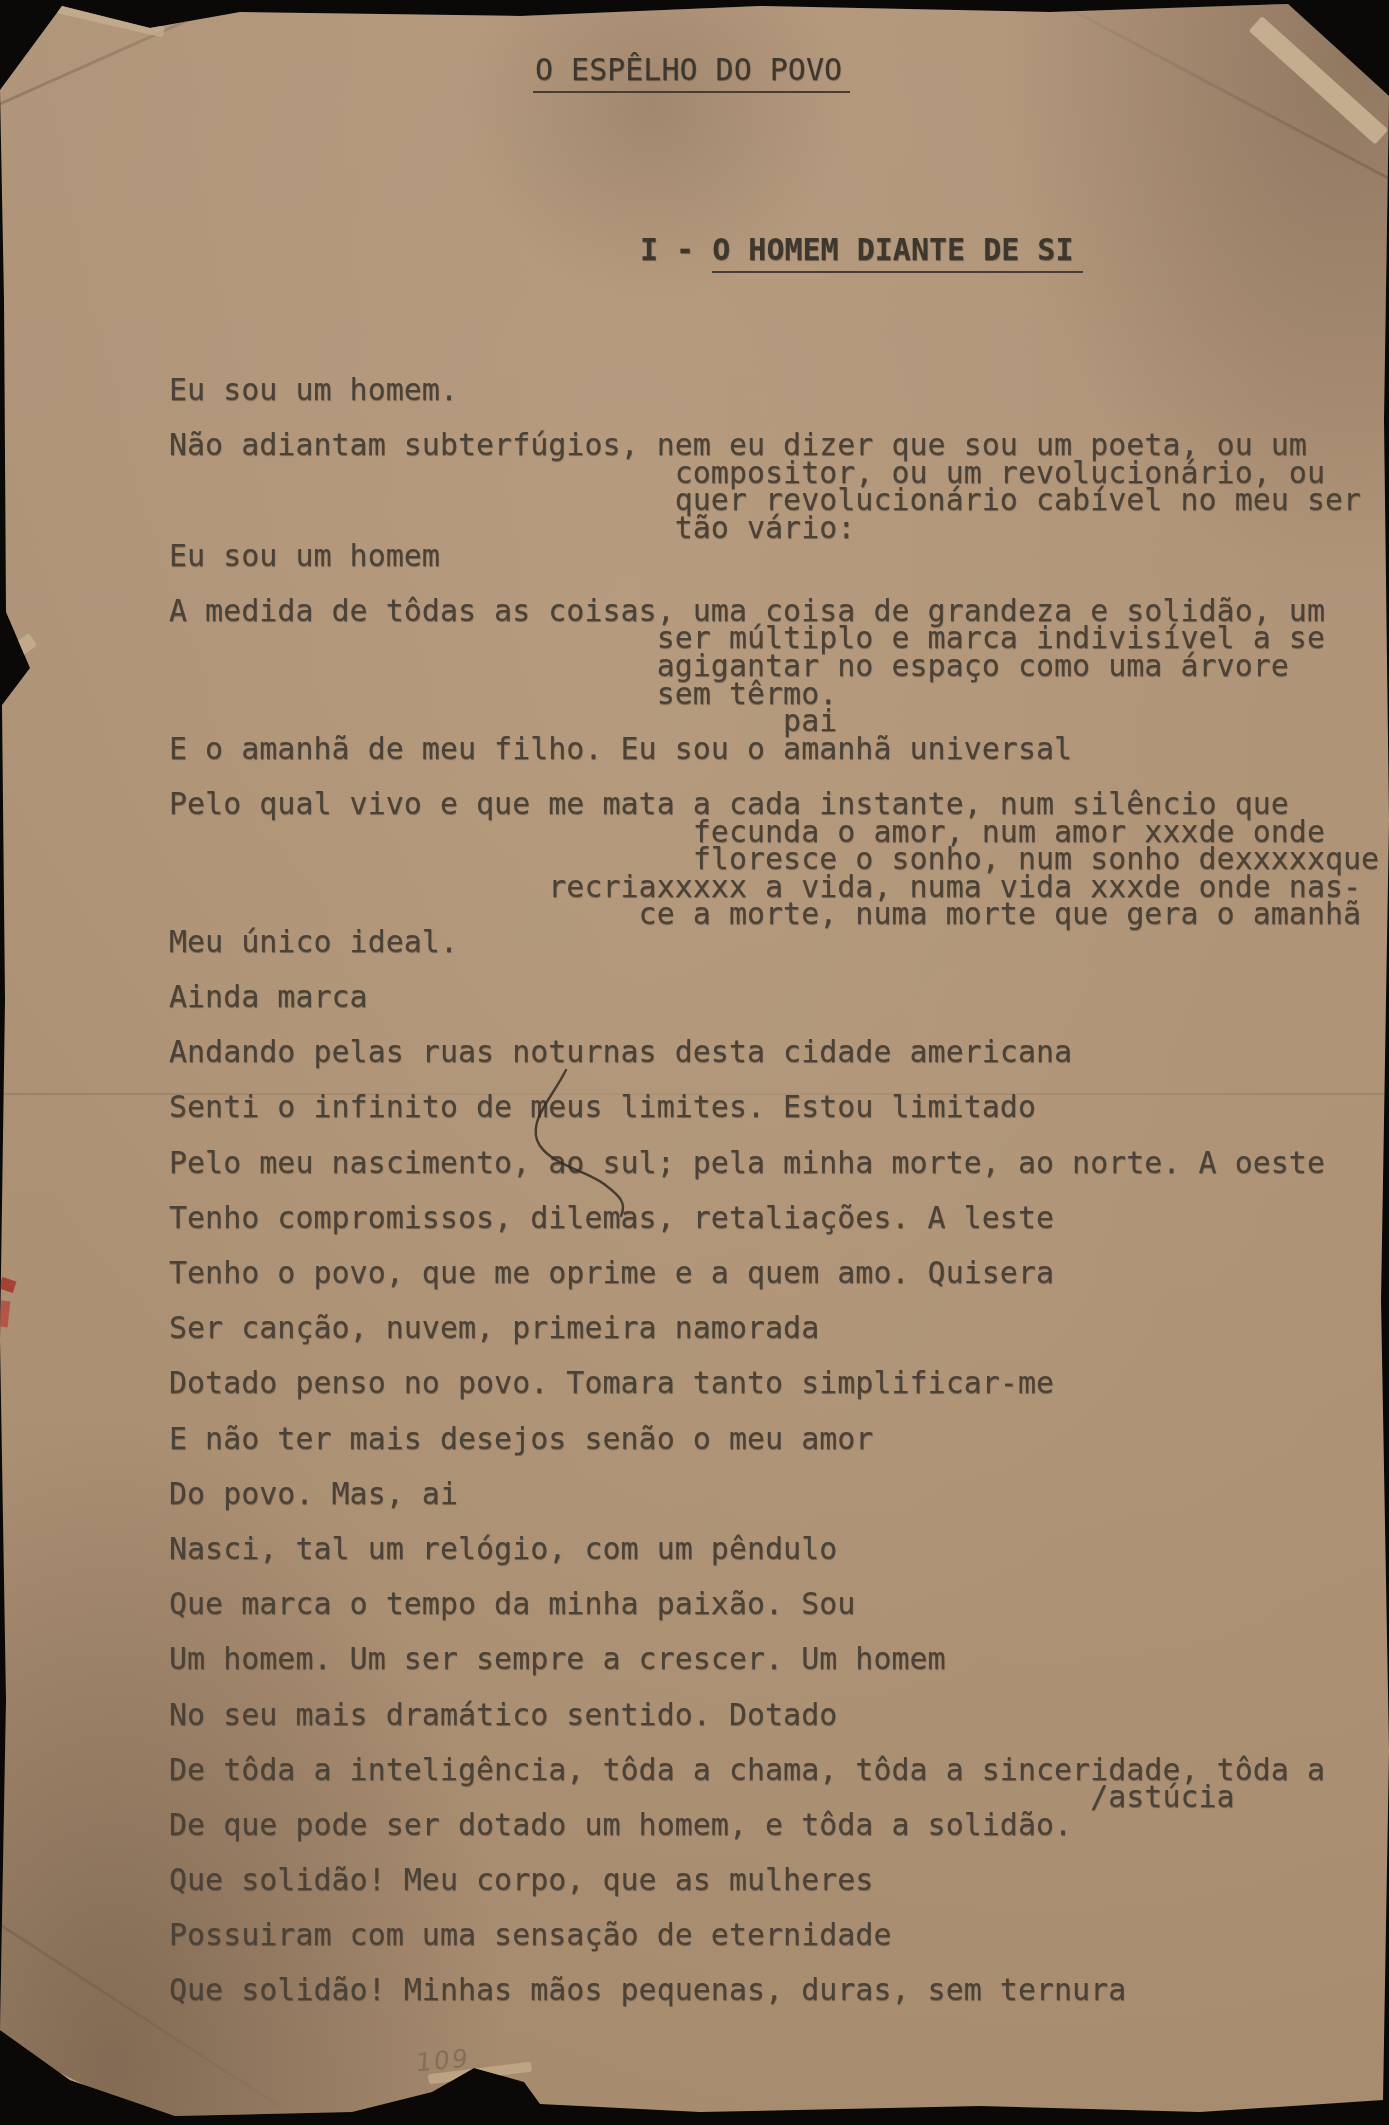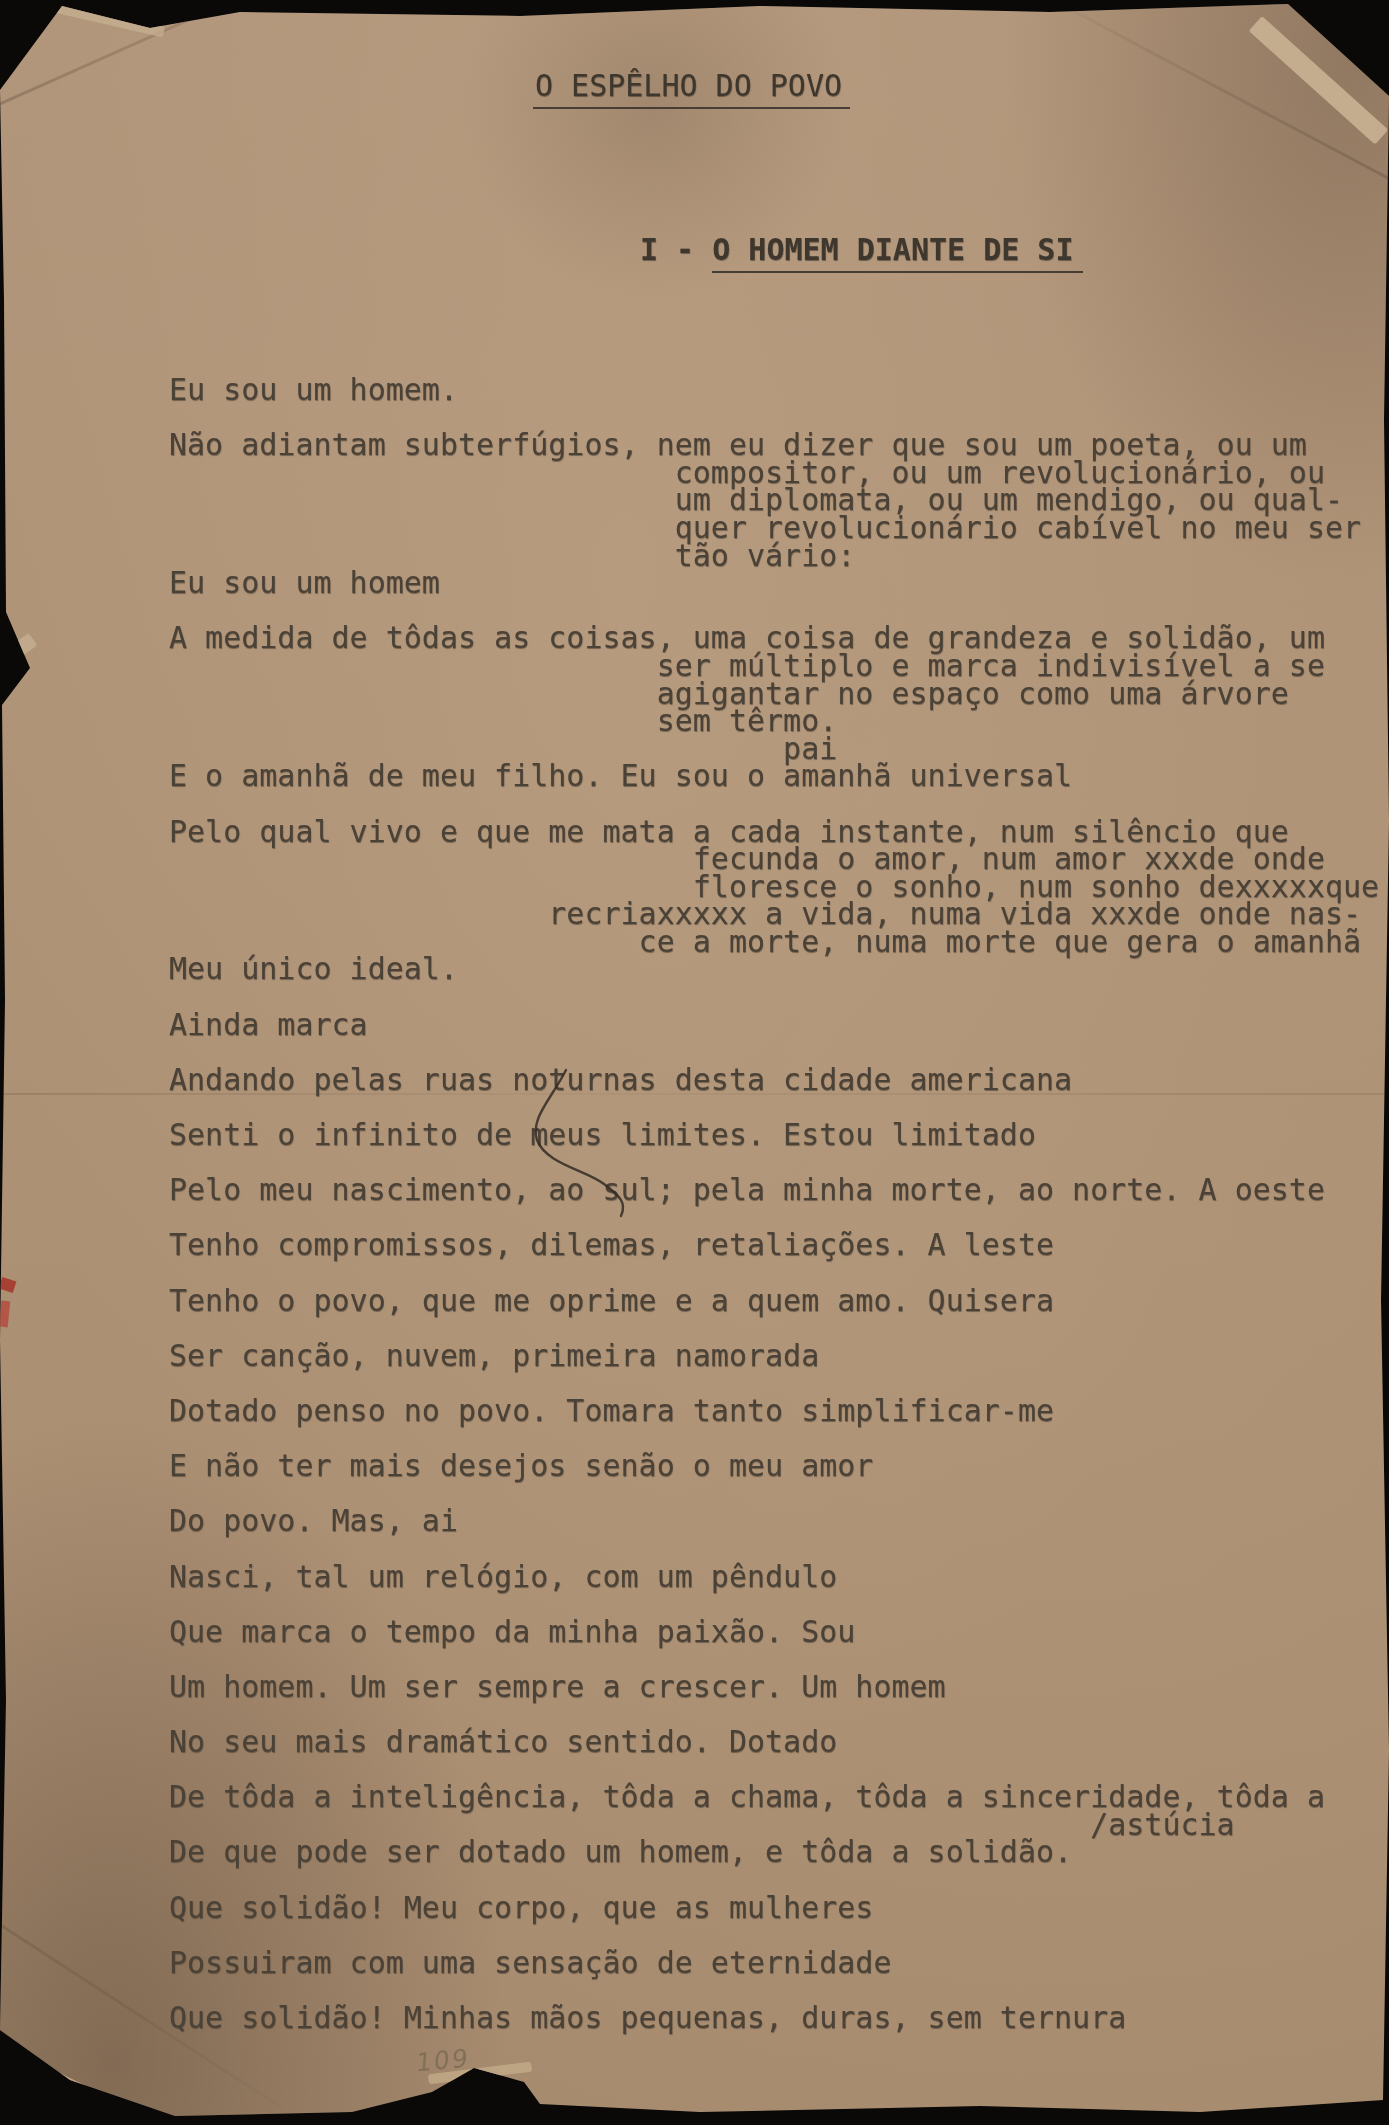--- a/index.html
+++ b/index.html
@@ -49,21 +49,21 @@
   .torn-bl{left:-12px;top:2038px;width:210px;height:17px;background:#c3ab8a;opacity:.85;
     transform:rotate(26deg);transform-origin:left top;}
   .torn-notch{left:428px;top:2068px;width:104px;height:10px;background:#c3ab8a;opacity:.8;
     transform:rotate(-7deg);}
   .red-mark{position:absolute;pointer-events:none;}
   .red-mark-1{left:0;top:1279px;width:15px;height:12px;background:#a63428;opacity:.85;
     transform:rotate(18deg);}
   .red-mark-2{left:0;top:1301px;width:9px;height:26px;background:#b5433a;opacity:.75;
     transform:rotate(6deg);}
   .doc-title{
-    position:absolute;left:533px;top:68px;
+    position:absolute;left:533px;top:52px;
     font-size:30px;color:#3e372e;letter-spacing:0;
     border-bottom:2.5px solid #463e34;padding:0 8px 4px 2px;
     white-space:pre;
     text-shadow:0.5px 0.7px 0.8px rgba(55,46,36,.55);
   }
   .section-heading{
     position:absolute;left:640px;top:232px;
     font-size:30px;color:#3e372e;white-space:pre;
     text-shadow:0.5px 0.7px 0.8px rgba(55,46,36,.55);
     font-weight:bold;
@@ -111,21 +111,20 @@
     <div class="doc-title">O ESPÊLHO DO POVO</div>
 
     <div class="section-heading"><span>I - </span><span class="underlined">O HOMEM DIANTE DE SI</span></div>
 
     <div class="poem">
 
     <div class="poem-line">Eu sou um homem.</div>
         <div class="poem-line"></div>
         <div class="poem-line">Não adiantam subterfúgios, nem eu dizer que sou um poeta, ou um</div>
         <div class="poem-line">                            compositor, ou um revolucionário, ou</div>
-        <div class="poem-line">                            um diplomata, ou um mendigo, ou qual-</div>
         <div class="poem-line">                            quer revolucionário cabível no meu ser</div>
         <div class="poem-line">                            tão vário:</div>
         <div class="poem-line">Eu sou um homem</div>
         <div class="poem-line"></div>
         <div class="poem-line">A medida de tôdas as coisas, uma coisa de grandeza e solidão, um</div>
         <div class="poem-line">                           ser múltiplo e marca indivisível a se</div>
         <div class="poem-line">                           agigantar no espaço como uma árvore</div>
         <div class="poem-line">                           sem têrmo.</div>
         <div class="poem-line">                                  pai</div>
         <div class="poem-line">E o amanhã de meu filho. Eu sou o amanhã universal</div>

